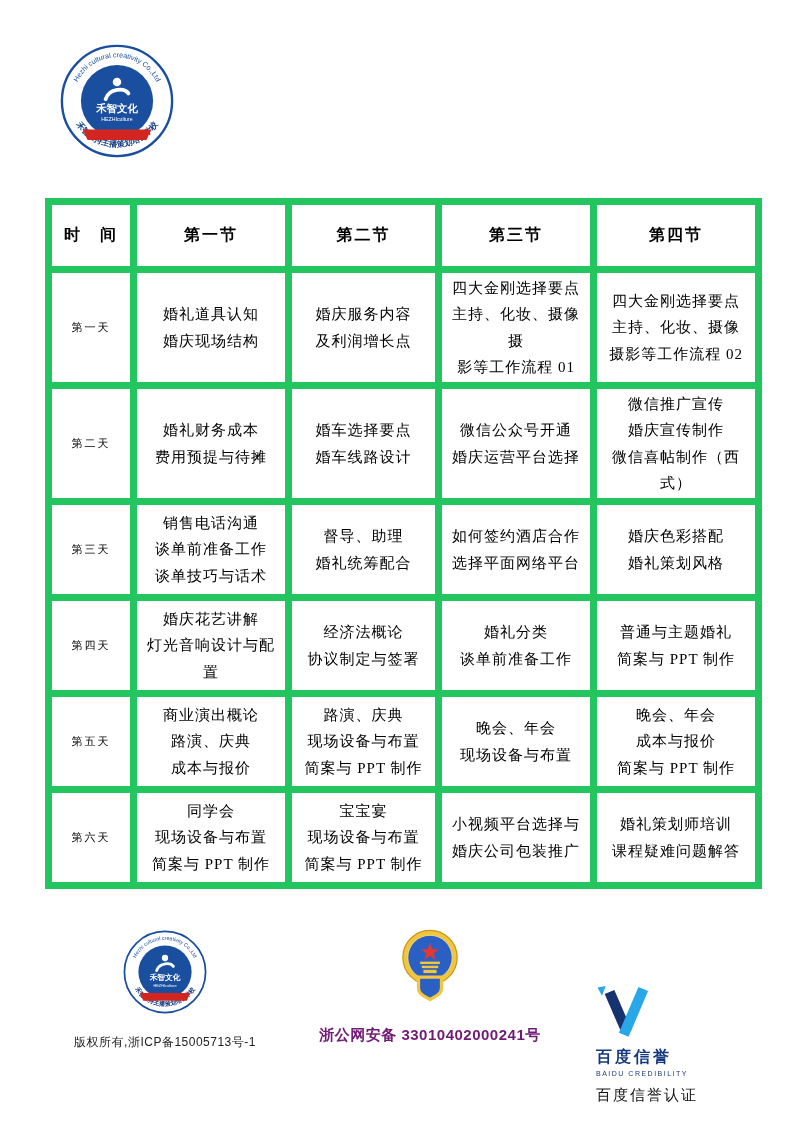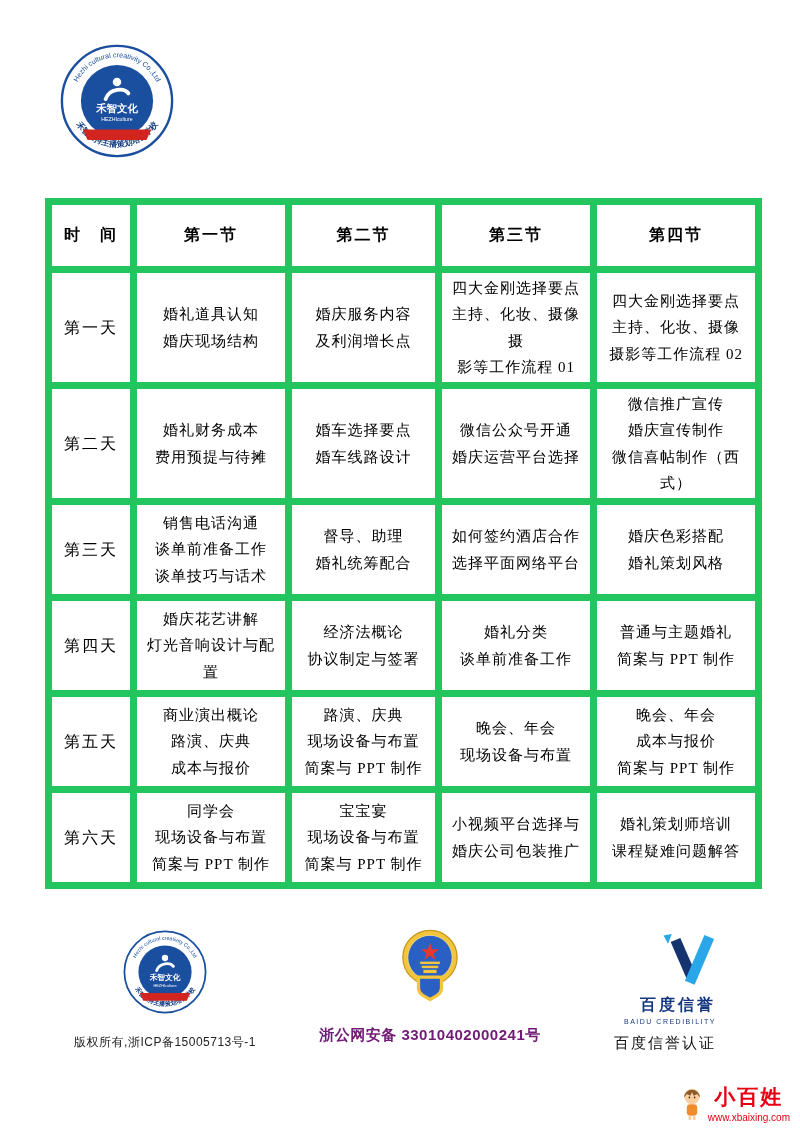--- a/index.html
+++ b/index.html
@@ -28,26 +28,26 @@
     white-space:pre-line; padding:2px 4px;
   }
   table.schedule thead tr { height:68px; }
   table.schedule tbody tr { height:96px; }
   table.schedule th {
     font-size:16px; font-weight:bold; letter-spacing:2px;
   }
   table.schedule td {
     font-size:15px; line-height:1.75; letter-spacing:1px;
   }
-  table.schedule td.day { font-size:16px; letter-spacing:2px; }
+  table.schedule td.day { font-size:11px; letter-spacing:2px; }
 
   
   .f-left   { position:absolute; left:70px;  top:930px; width:190px; text-align:center; }
   .f-center { position:absolute; left:315px; top:926px; width:230px; text-align:center; }
-  .f-right  { position:absolute; left:596px; top:934px; width:120px; text-align:right; }
+  .f-right  { position:absolute; left:596px; top:986px; width:120px; text-align:left; }
 
   .f-left .caption {
     margin-top:16px; font-family:"Liberation Sans", sans-serif;
     font-size:12px; color:#222; letter-spacing:0.5px;
   }
   .f-center .caption {
     margin-top:10px; font-family:"Liberation Sans", sans-serif;
     font-size:15px; font-weight:bold; color:#701a75; letter-spacing:0.5px;
   }
   .baidu-cn {
@@ -242,29 +242,14 @@
     <svg viewBox="0 0 72 72" width="54" height="54">
       <polygon points="2,2 13,0 8,13" fill="#2aa7e8"></polygon>
       <path d="M18,8 L41,61" stroke="#15336e" stroke-width="14" fill="none"></path>
       <path d="M63,4 L37,65" stroke="#2aa7e8" stroke-width="14" fill="none"></path>
     </svg>
     <div class="baidu-cn">百度信誉</div>
     <div class="baidu-en">BAIDU CREDIBILITY</div>
     <div class="baidu-cert">百度信誉认证</div>
   </div>
 
-  <div class="watermark">
-    <svg viewBox="0 0 30 40" width="26" height="35">
-      <circle cx="15" cy="12" r="9" fill="#f9cf9f"></circle>
-      <path d="M6,13 A9,9 0 0 1 24,13 L21,9 L17,11 L15,7 L13,11 L9,9 Z" fill="#8a5a2b"></path>
-      <circle cx="12" cy="13" r="1" fill="#4a2c12"></circle>
-      <circle cx="18" cy="13" r="1" fill="#4a2c12"></circle>
-      <rect x="9" y="21" width="12" height="13" rx="4" fill="#f08c2e"></rect>
-      <rect x="11" y="34" width="3" height="5" fill="#f9cf9f"></rect>
-      <rect x="16" y="34" width="3" height="5" fill="#f9cf9f"></rect>
-    </svg>
-    <div class="wm-texts">
-      <div class="wm-name">小百姓</div>
-      <div class="wm-url">www.xbaixing.com</div>
-    </div>
-  </div>
 
 </div>
 
 </body></html>

